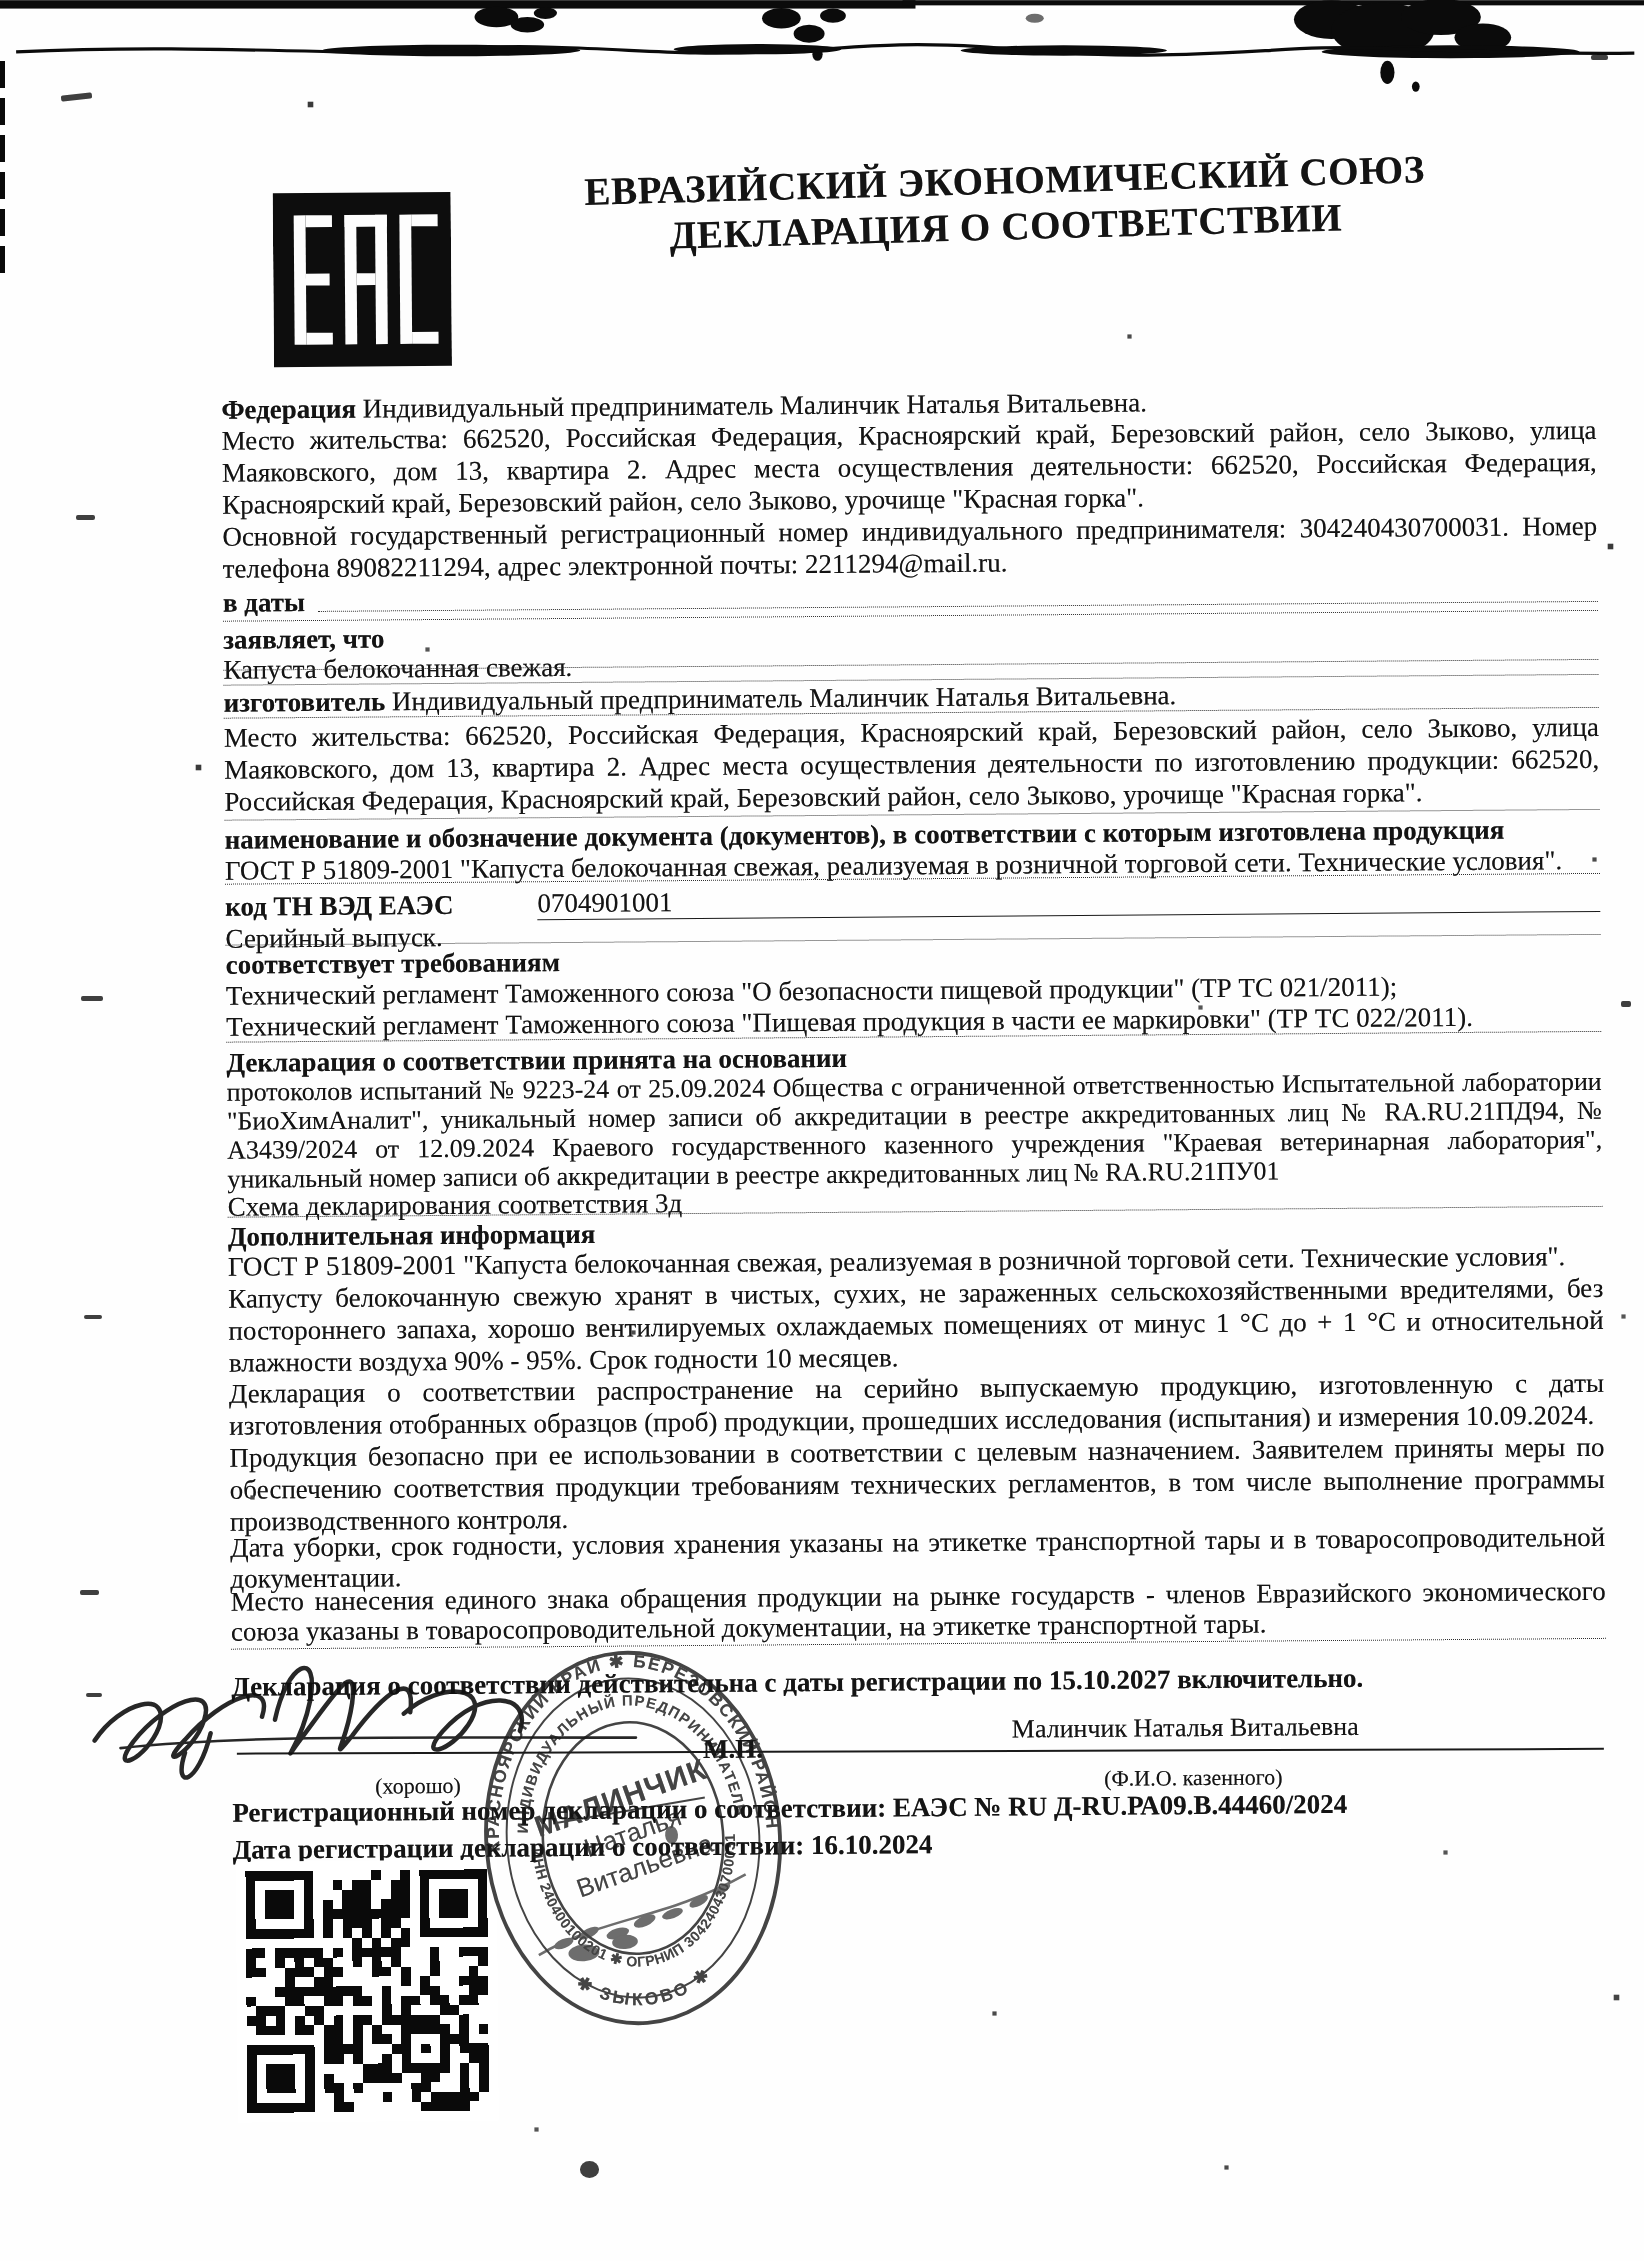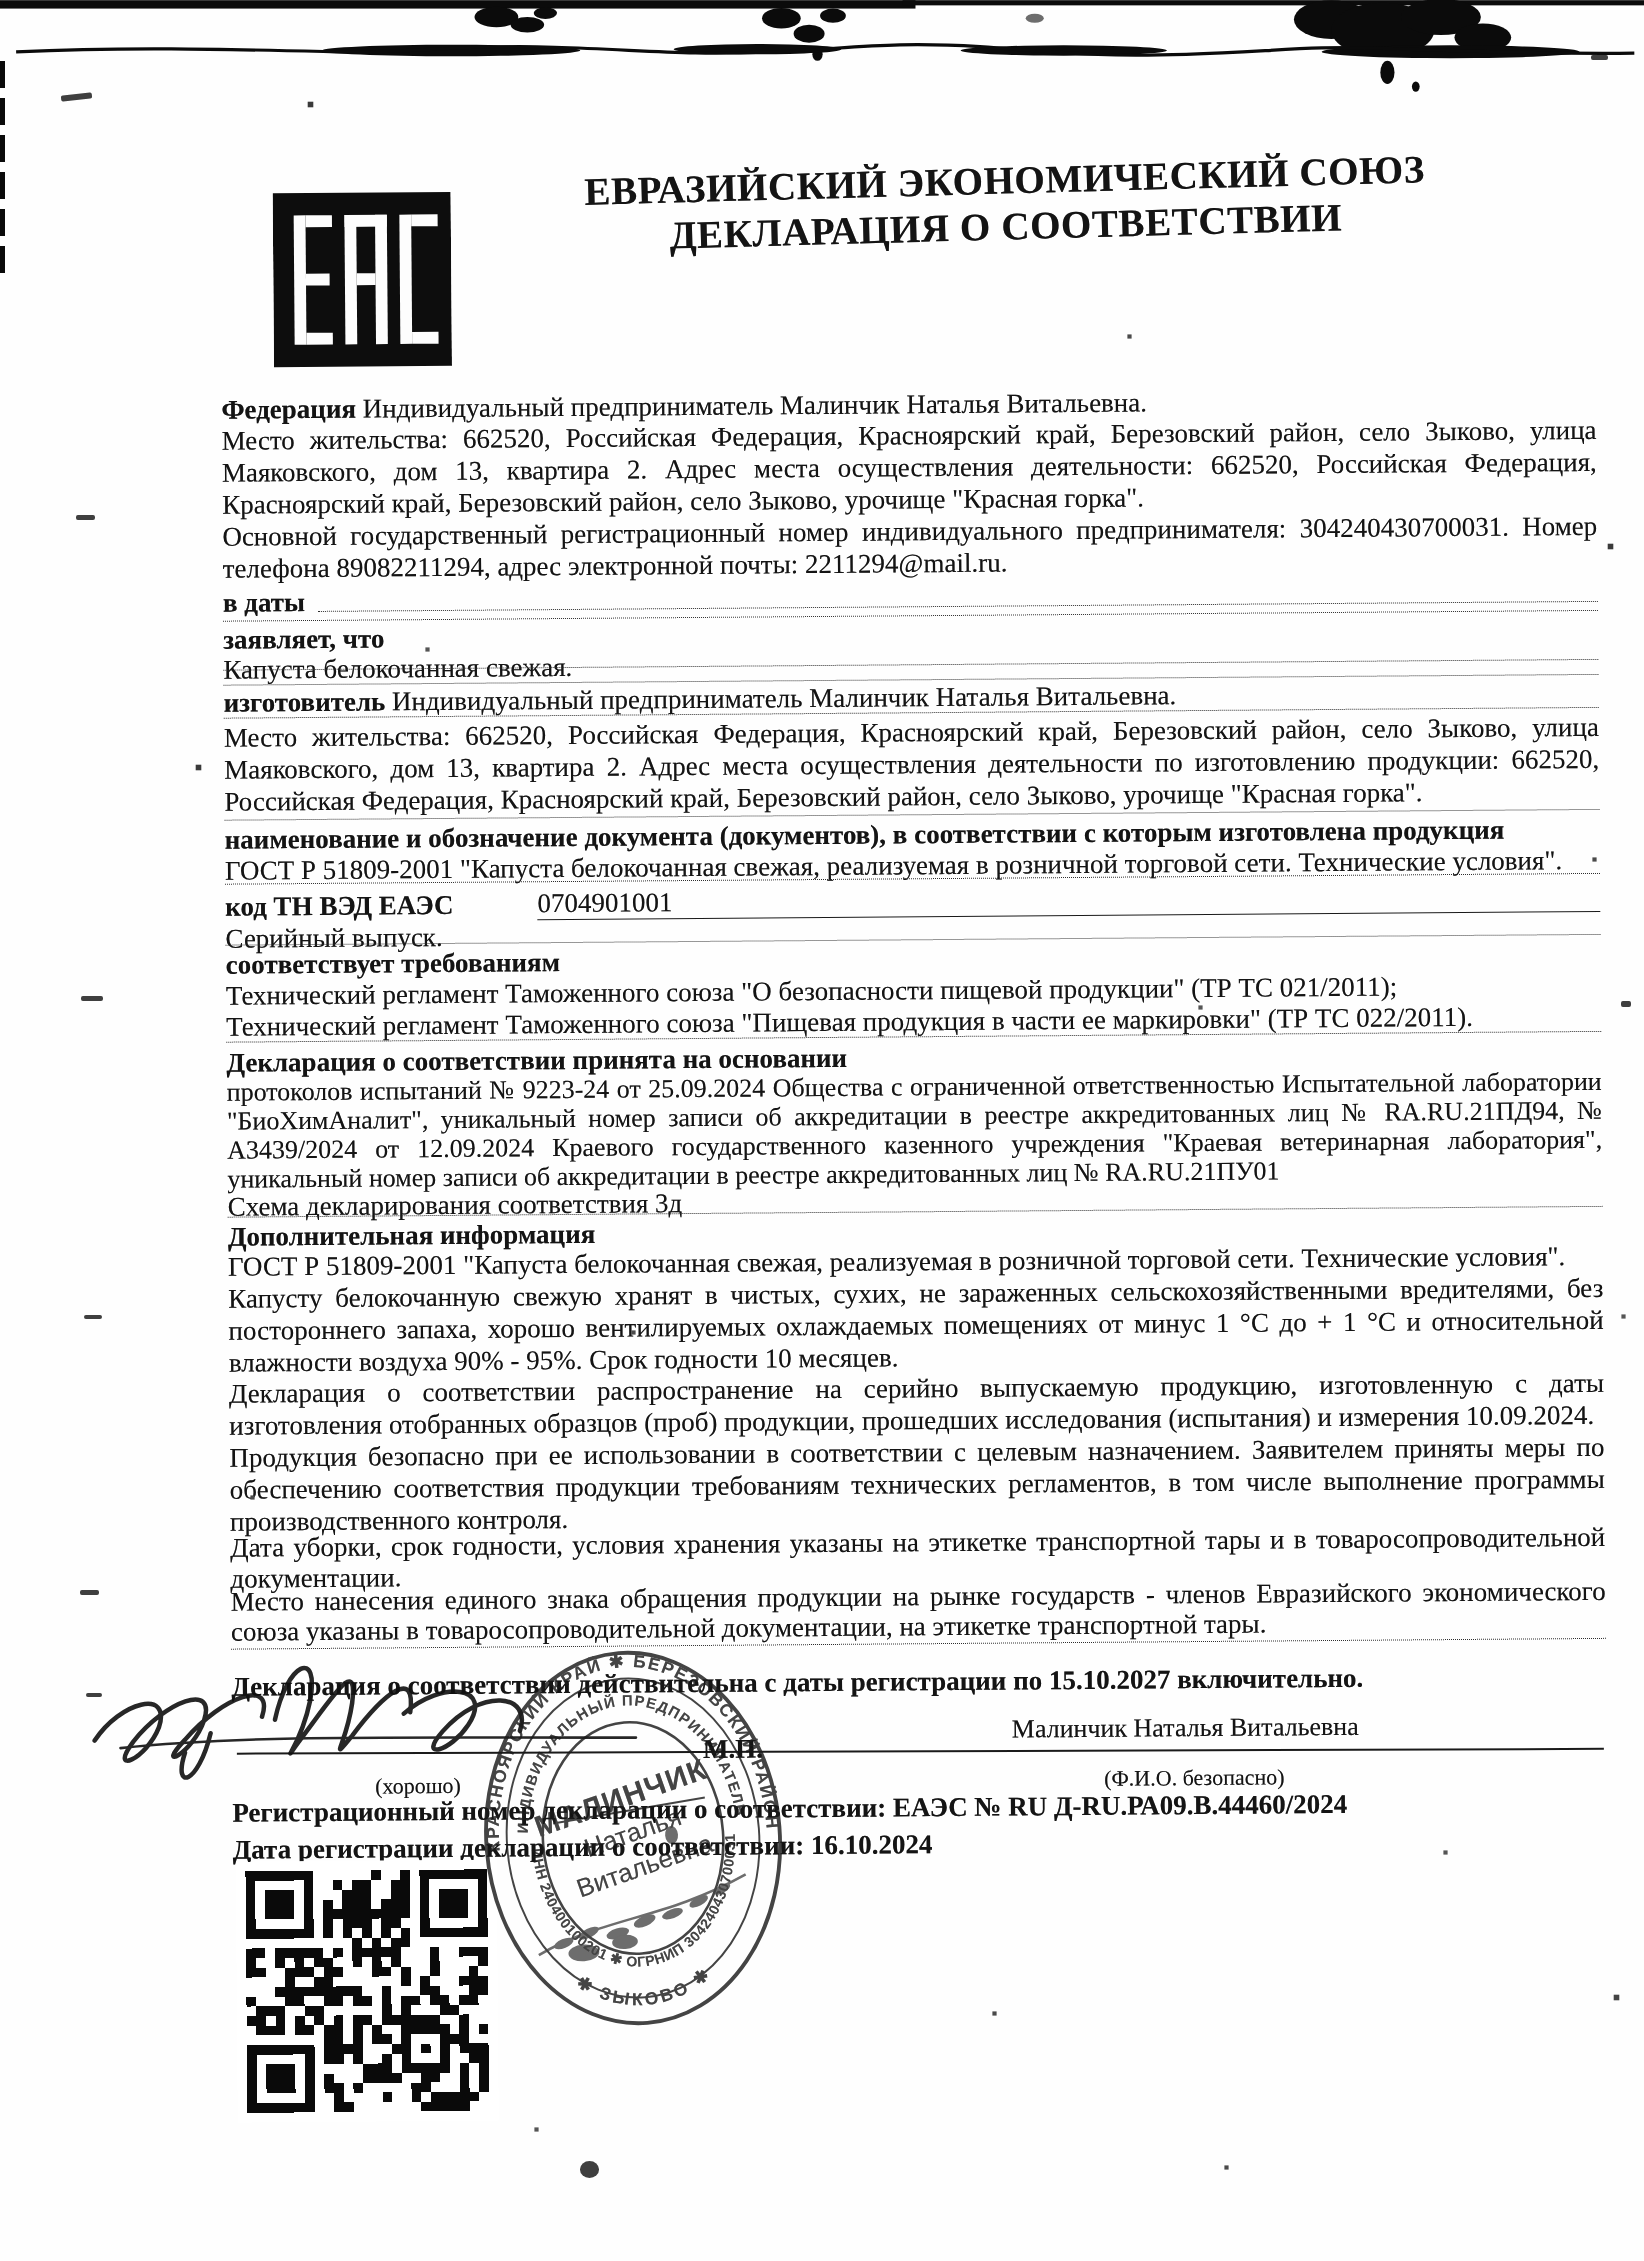--- a/index.html
+++ b/index.html
@@ -169,21 +169,21 @@
       <p class="blk t" style="top:1373px">Декларация о соответствии распространение на серийно выпускаемую продукцию, изготовленную с даты изготовления отобранных образцов (проб) продукции, прошедших исследования (испытания) и измерения 10.09.2024.</p>
       <p class="blk t" style="top:1437px;line-height:32px">Продукция безопасно при ее использовании в соответствии с целевым назначением. Заявителем приняты меры по обеспечению соответствия продукции требованиям технических регламентов, в том числе выполнение программы производственного контроля.</p>
       <p class="blk t" style="top:1528px;line-height:31px">Дата уборки, срок годности, условия хранения указаны на этикетке транспортной тары и в товаросопроводительной документации.</p>
       <p class="blk t" style="top:1582px;line-height:30px">Место нанесения единого знака обращения продукции на рынке государств - членов Евразийского экономического союза указаны в товаросопроводительной документации, на этикетке транспортной тары.</p>
       <div class="sep" style="top:1644px"></div>
 
       <p class="blk t b nw" style="top:1666px">Декларация о соответствии действительна с даты регистрации по 15.10.2027 включительно.</p>
 
       <p class="abs cap" style="left:143px;top:1771px">(хорошо)</p>
       <p class="abs" style="left:780px;top:1716px;font-size:26px">Малинчик Наталья Витальевна</p>
-      <p class="abs cap" style="left:872px;top:1769px">(Ф.И.О. безопасно)</p>
+      <p class="abs cap" style="left:872px;top:1769px">(Ф.И.О. казенного)</p>
       <p class="blk t b nw" style="top:1792px">Регистрационный номер декларации о соответствии: ЕАЭС № RU Д-RU.РА09.В.44460/2024</p>
       <p class="blk t b nw" style="top:1829px">Дата регистрации декларации о соответствии: 16.10.2024</p>
     </div>
 
     <div id="sig-line"></div>
     <p id="mp-mark" class="abs">М.П.</p>
 
     <svg id="signature-svg" width="580" height="155" viewBox="0 0 900 240">
       <g fill="none" stroke="#101010" stroke-width="7" stroke-linecap="round" opacity=".9">
         <path d="M20,150 C60,90 140,70 120,130 C100,180 40,205 80,152 C130,90 210,60 190,120 C172,172 112,200 160,150 C220,82 300,55 280,115"></path>

